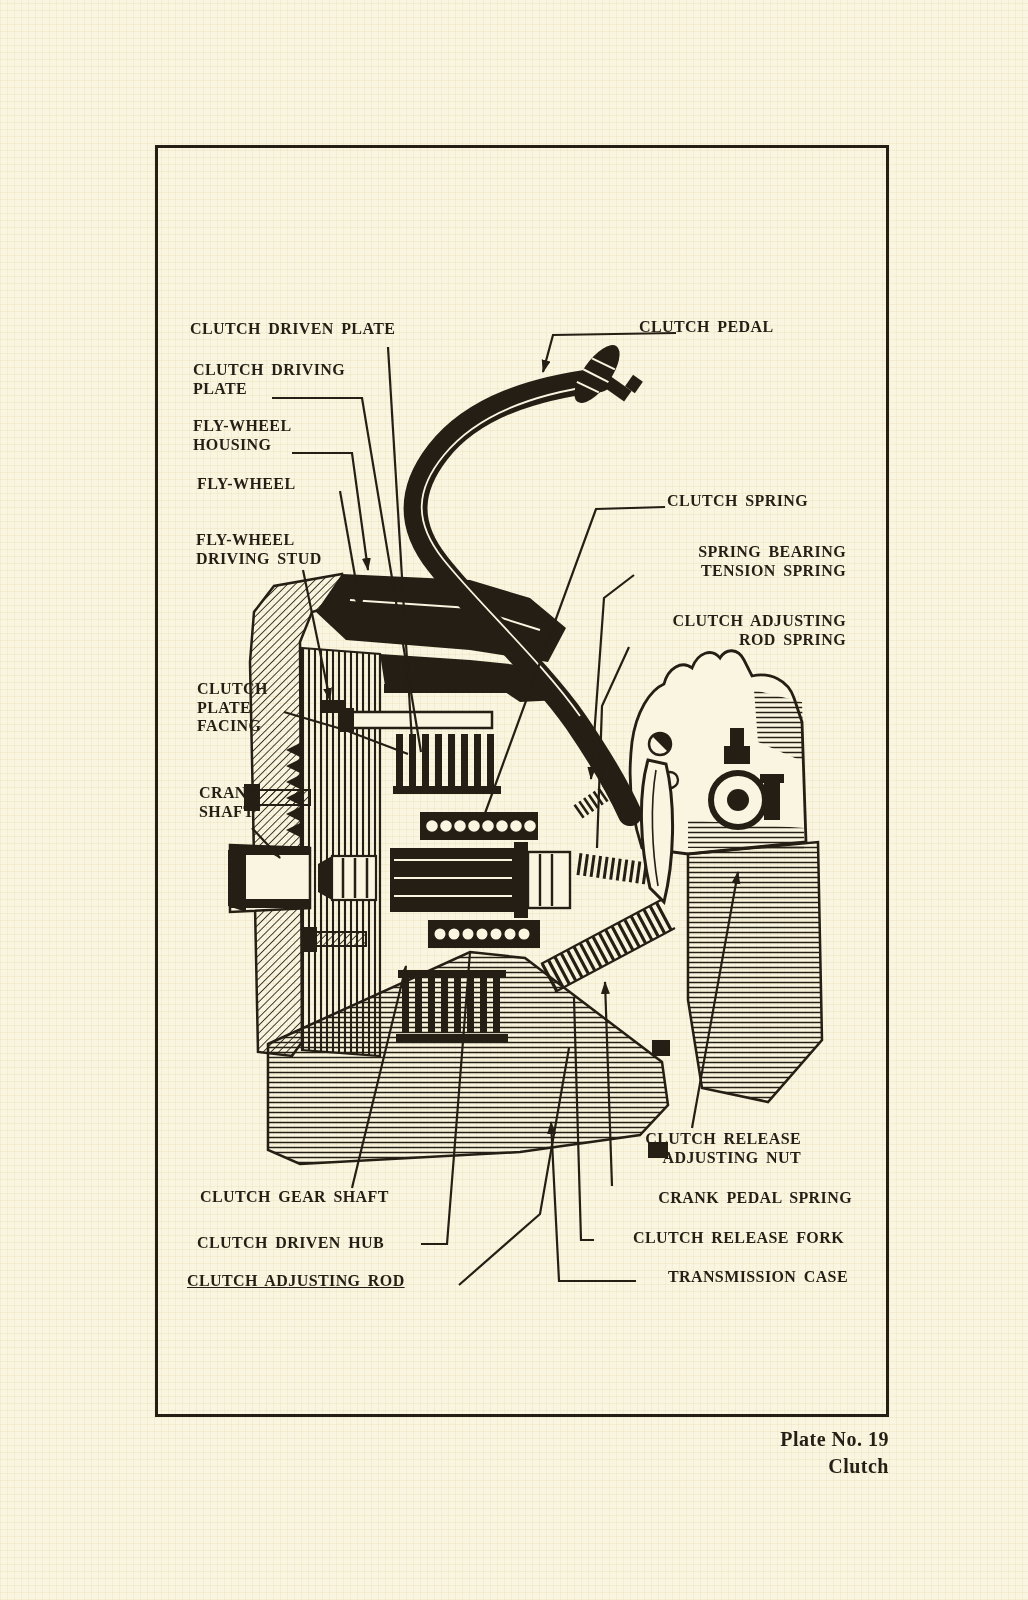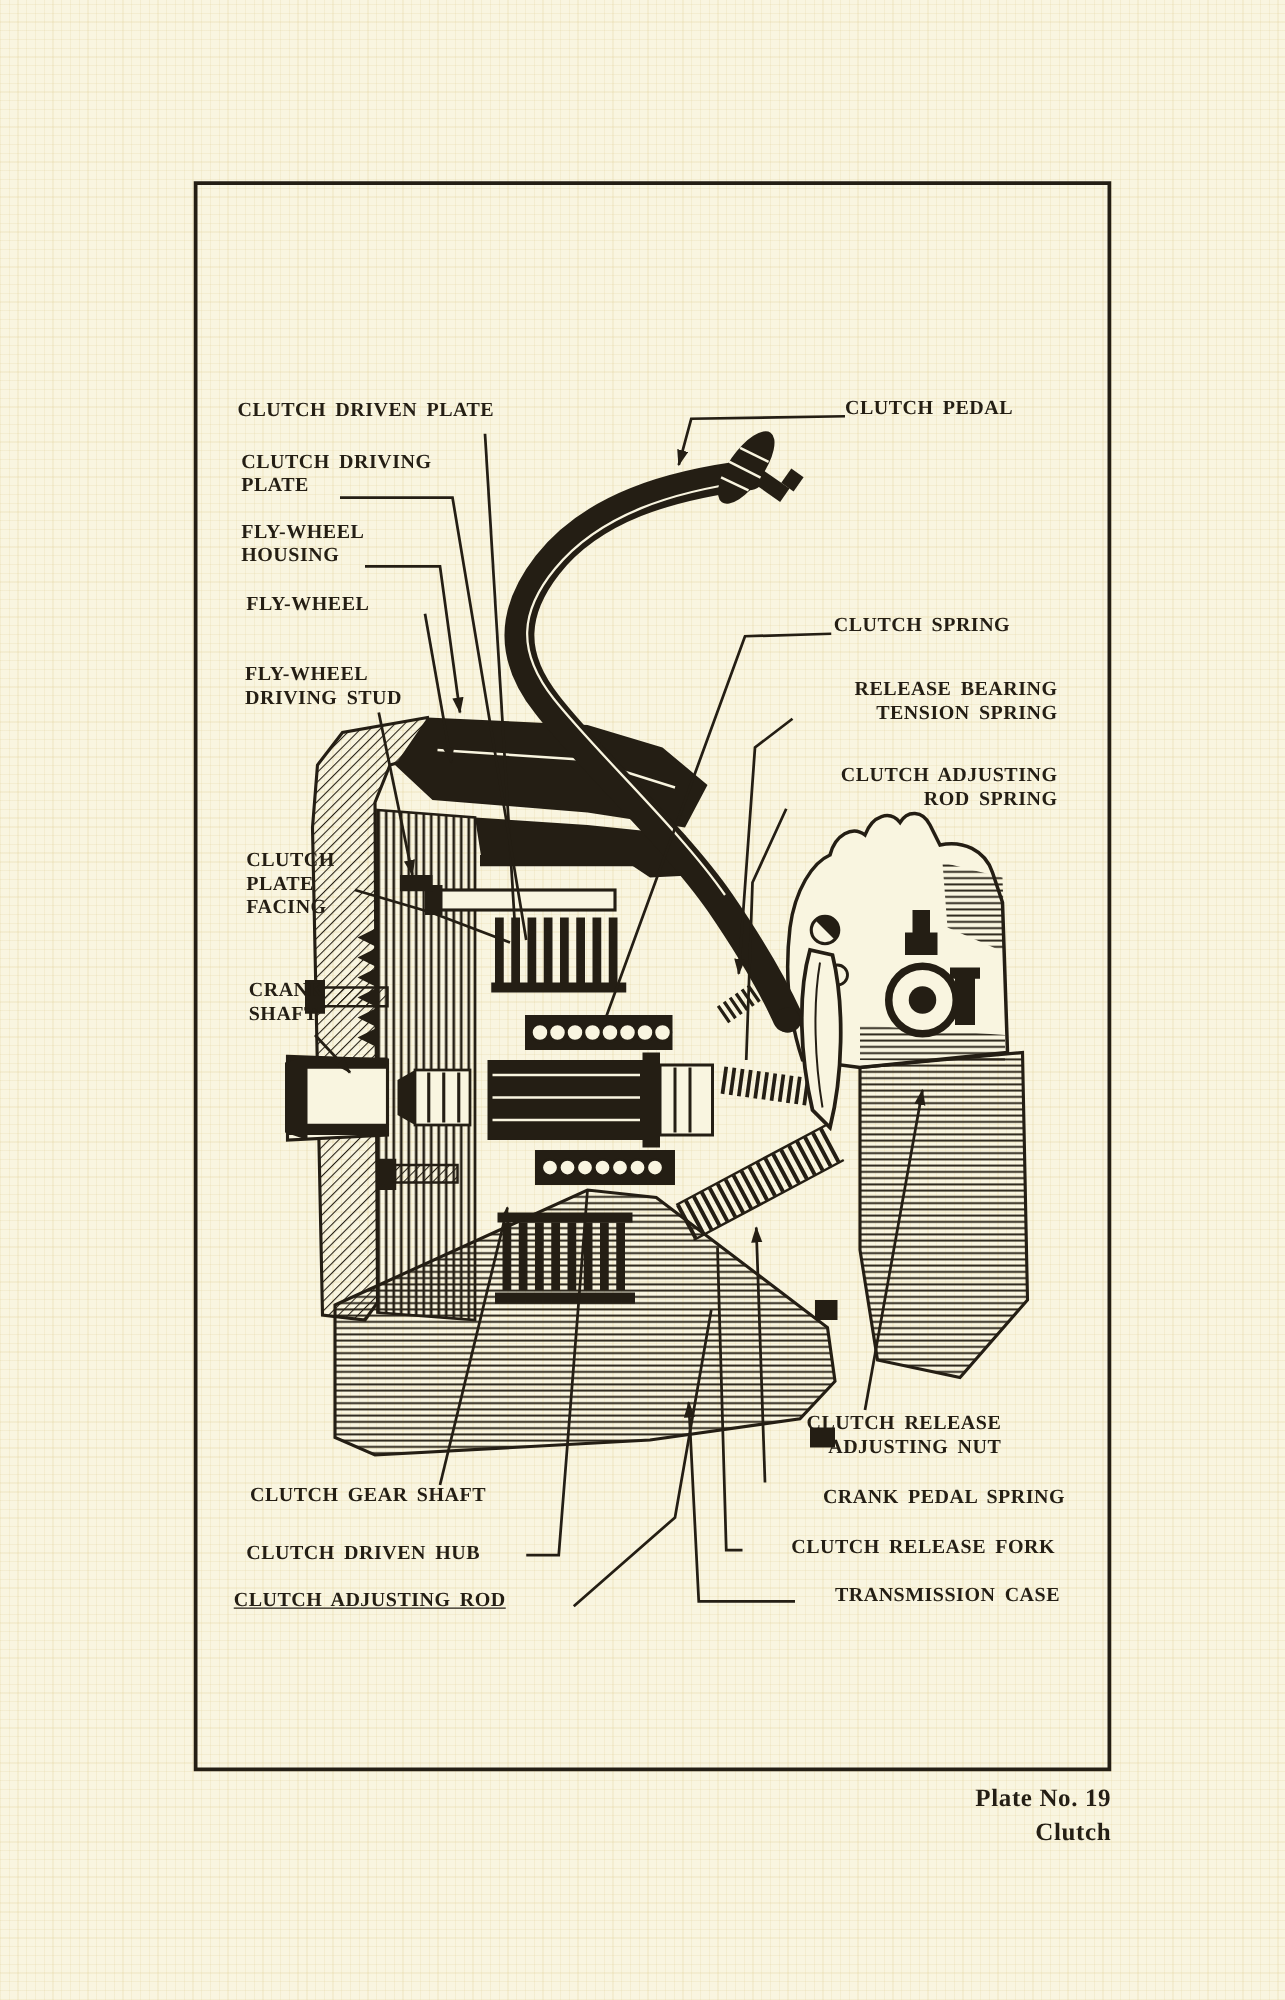--- a/index.html
+++ b/index.html
@@ -242,28 +242,28 @@
 <div class="lbl" style="left:197px;top:680px;">
   <span>CLUTCH</span>
   <span>PLATE</span>
   <span>FACING</span>
 </div>
 <div class="lbl" style="left:199px;top:784px;">
   <span>CRANK</span>
   <span>SHAFT</span>
 </div>
 
-<div class="lbl" style="left:676px;top:318px;">
+<div class="lbl" style="left:639px;top:318px;">
   <span>CLUTCH PEDAL</span>
 </div>
 <div class="lbl" style="left:667px;top:492px;">
   <span>CLUTCH SPRING</span>
 </div>
 <div class="lbl r" style="left:580px;top:543px;width:266px;">
-  <span>RELEASE BEARING</span>
+  <span>SPRING BEARING</span>
   <span>TENSION SPRING</span>
 </div>
 <div class="lbl r" style="left:580px;top:612px;width:266px;">
   <span>CLUTCH ADJUSTING</span>
   <span>ROD SPRING</span>
 </div>
 
 <div class="lbl r" style="left:580px;top:1130px;width:221px;">
   <span>CLUTCH RELEASE</span>
   <span>ADJUSTING NUT</span>

